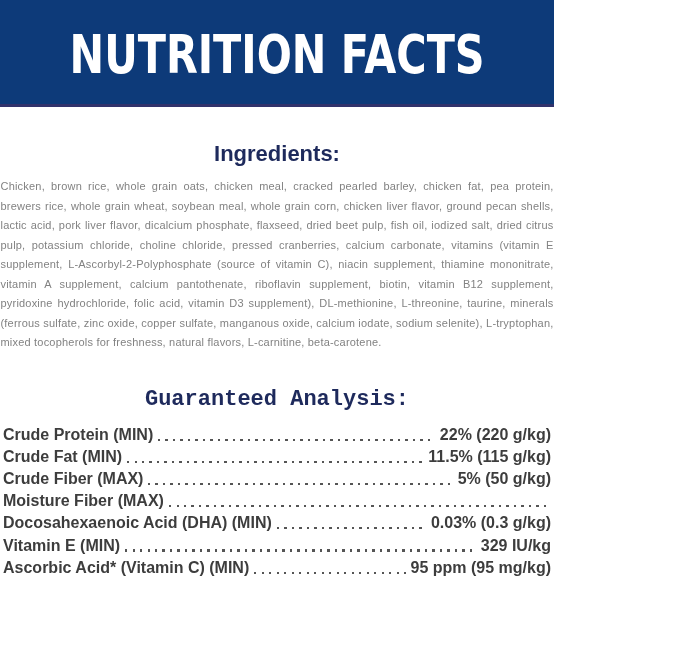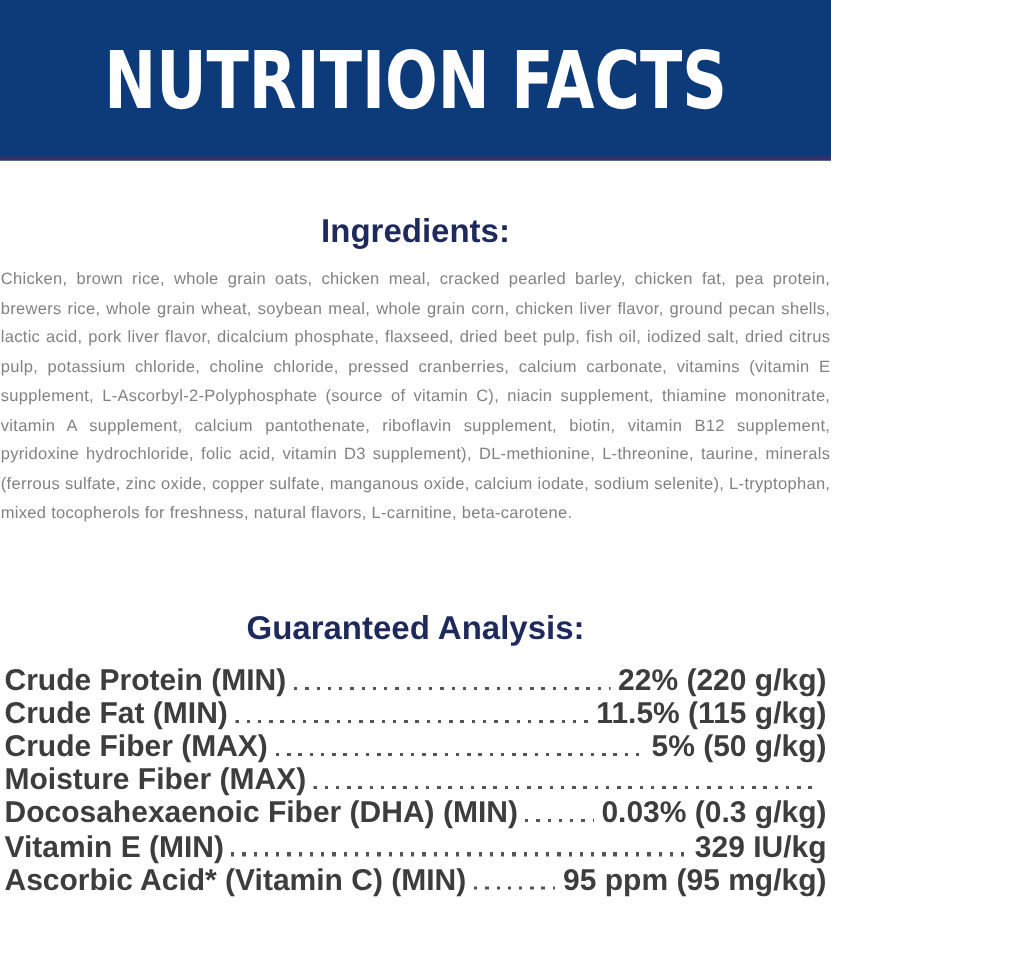--- a/index.html
+++ b/index.html
@@ -40,21 +40,21 @@
 
   
   .section-heading {
     text-align: center;
     color: #1e2a5c;
     font-weight: bold;
     font-size: 22px;
     line-height: 32px;
   }
   .ingredients-heading { margin-top: 31px; }
-  .analysis-heading   { margin-top: 50px; }
+  .analysis-heading   { margin-top: 31px; font-family: Liberation Mono, monospace; }
 
   
   .ingredients-body {
     width: 553px;
     margin: 7px auto 0 auto;
     text-align: justify;
     color: #828282;
     font-size: 11px;
     line-height: 19.5px;
     letter-spacing: 0.2px;
@@ -64,21 +64,21 @@
   .analysis-table {
     width: 548px;
     margin: 7px auto 0 auto;
   }
   .analysis-row {
     display: flex;
     align-items: flex-end;
     height: 22.2px;
     color: #3d3d3d;
     font-weight: bold;
-    font-size: 20px;
+    font-size: 16px;
     line-height: 20px;
     white-space: nowrap;
   }
   .analysis-label { flex: 0 0 auto; }
   .analysis-value { flex: 0 0 auto; }
   .leader {
     flex: 1 1 auto;
     height: 2.2px;
     margin: 0 5px 4px 5px;
     background-image: repeating-linear-gradient(90deg,
@@ -120,21 +120,21 @@
       <span class="leader"></span>
       <span class="analysis-value">5% (50 g/kg)</span>
     </div>
 
     <div class="analysis-row">
       <span class="analysis-label">Moisture Fiber (MAX)</span>
       <span class="leader"></span>
     </div>
 
     <div class="analysis-row">
-      <span class="analysis-label">Docosahexaenoic Fiber (DHA) (MIN)</span>
+      <span class="analysis-label">Docosahexaenoic Acid (DHA) (MIN)</span>
       <span class="leader"></span>
       <span class="analysis-value">0.03% (0.3 g/kg)</span>
     </div>
 
     <div class="analysis-row">
       <span class="analysis-label">Vitamin E (MIN)</span>
       <span class="leader"></span>
       <span class="analysis-value">329 IU/kg</span>
     </div>
 

